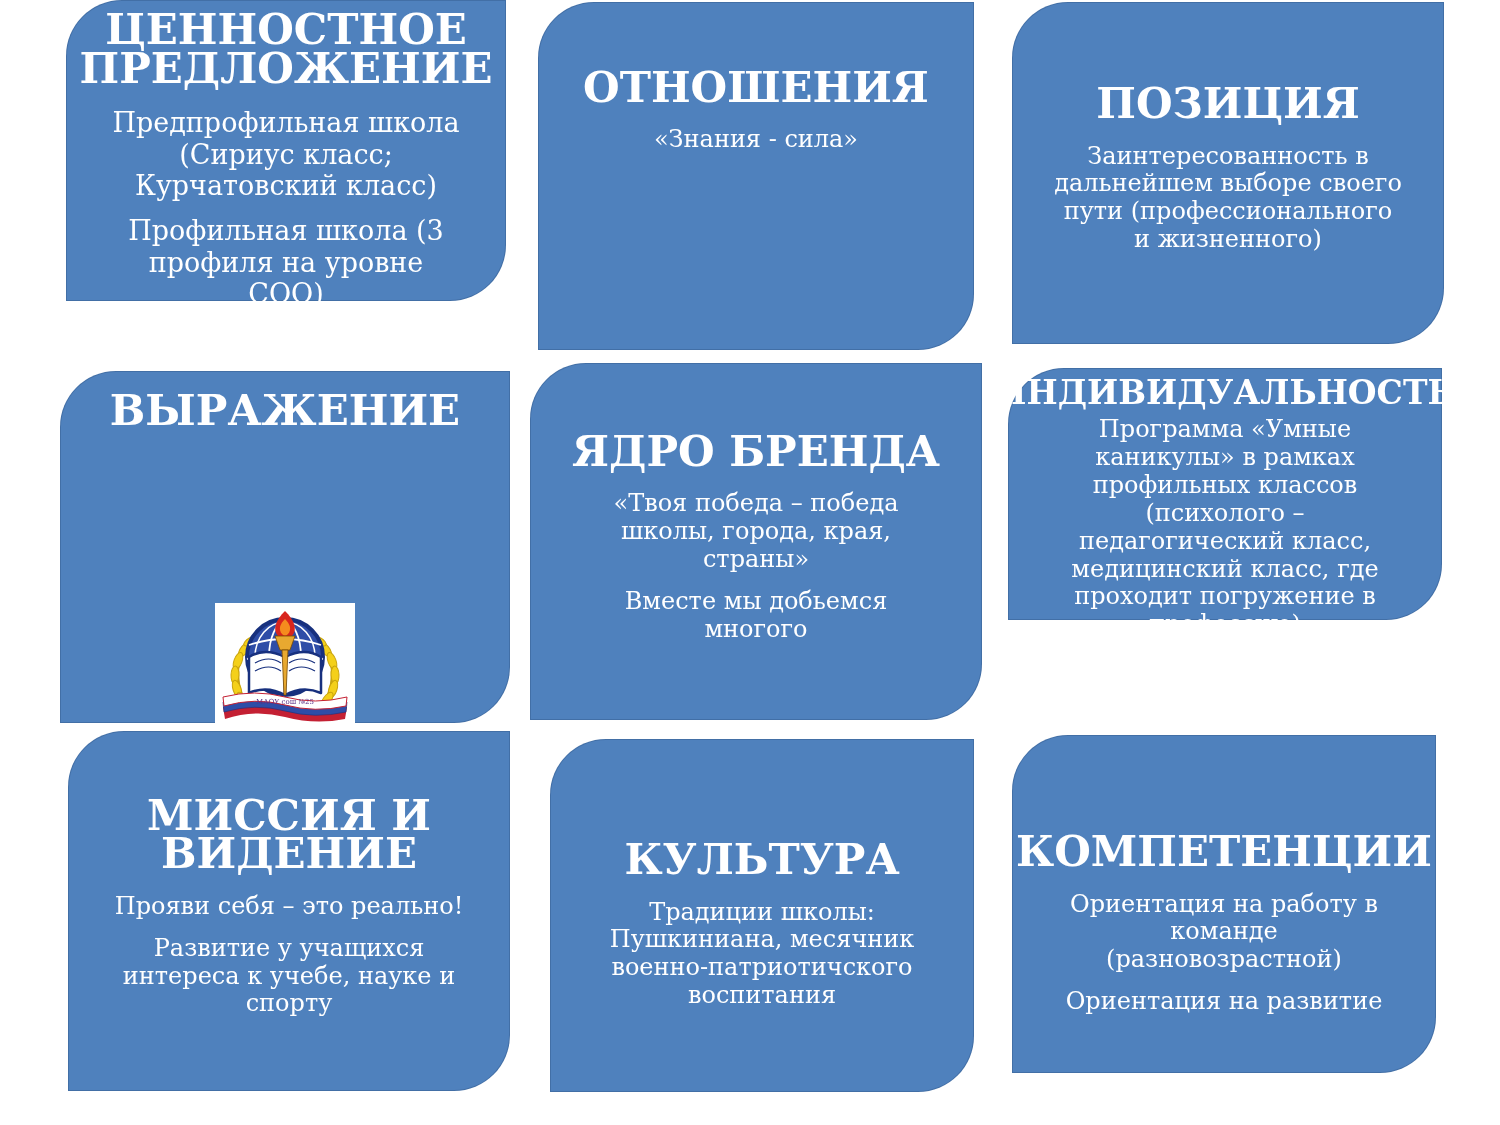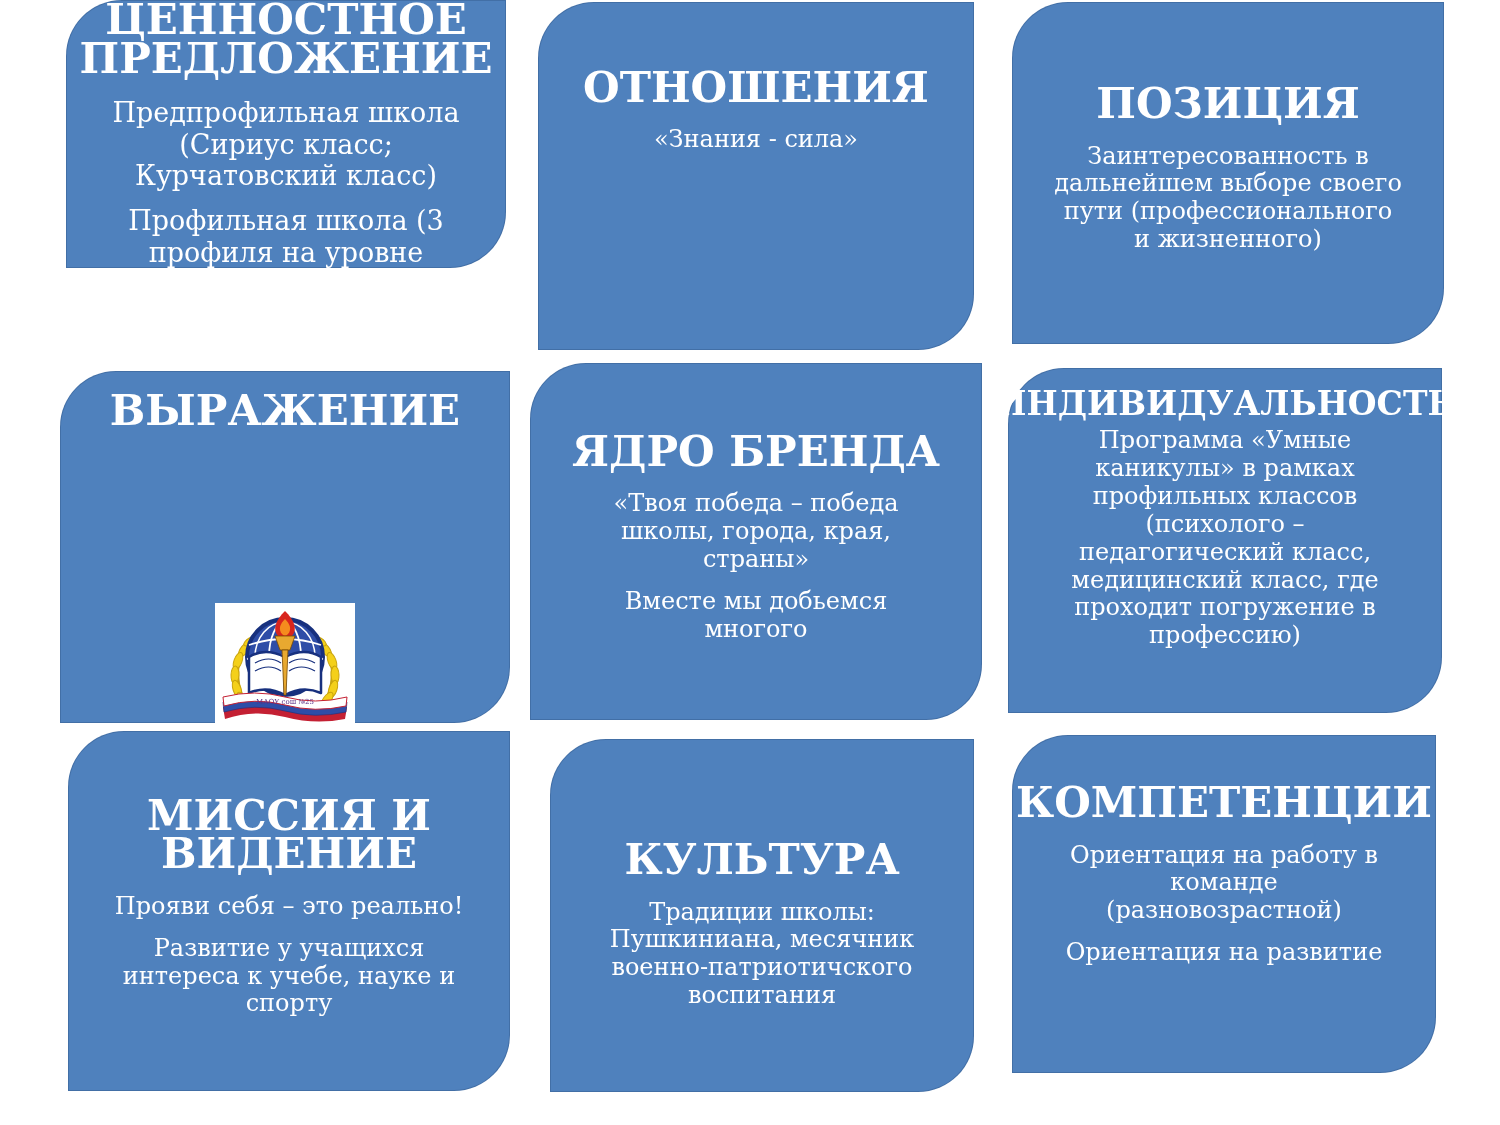--- a/index.html
+++ b/index.html
@@ -5,40 +5,40 @@
   html,body{margin:0;padding:0;background:#ffffff;}
   .canvas{position:relative;width:1500px;height:1125px;background:#ffffff;overflow:hidden;
           font-family:"DejaVu Serif",serif;}
   .card{position:absolute;background:#4F81BD;color:#ffffff;box-sizing:border-box;
         border-radius:56px 0 56px 0;border:1px solid rgba(42,76,122,0.35);
         display:flex;flex-direction:column;align-items:center;text-align:center;}
   .card h2{font-family:"DejaVu Serif",serif;font-weight:bold;font-size:42px;line-height:0.92;
            margin:0 0 12px 0;padding:0 6px;}
   .card p{font-size:24px;line-height:1.16;margin:7px auto;padding:0;}
   
-  .c1{left:66px;top:0;width:440px;height:268px;justify-content:flex-start;}
+  .c1{left:66px;top:0;width:440px;height:301px;justify-content:flex-start;padding-top:10px;}
   .c1 p{font-size:27px;max-width:354px;}
   .c2{left:538px;top:2px;width:436px;height:348px;justify-content:center;padding-bottom:122px;}
   .c2 p{max-width:400px;}
   .c3{left:1012px;top:2px;width:432px;height:342px;justify-content:center;}
   .c3 p{max-width:348px;}
   
   .c4{left:60px;top:371px;width:450px;height:352px;justify-content:flex-start;padding-top:20px;position:absolute;}
   .c4 p{max-width:330px;}
   .c5{left:530px;top:363px;width:452px;height:357px;justify-content:center;}
   .c5 p{max-width:330px;}
-  .c6{left:1008px;top:368px;width:434px;height:345px;justify-content:flex-start;padding-top:20px;}
+  .c6{left:1008px;top:368px;width:434px;height:252px;justify-content:flex-start;padding-top:9px;}
   .c6 h2{font-size:33px;white-space:nowrap;margin-bottom:6px;}
   .c6 p{max-width:330px;margin-top:2px;}
   
   .c7{left:68px;top:731px;width:442px;height:360px;justify-content:center;}
   .c7 p{max-width:380px;}
   .c8{left:550px;top:739px;width:424px;height:353px;justify-content:center;padding-top:27px;}
   .c8 p{max-width:340px;}
-  .c9{left:1012px;top:735px;width:424px;height:338px;justify-content:flex-start;padding-top:48px;}
+  .c9{left:1012px;top:735px;width:424px;height:338px;justify-content:center;padding-top:48px;}
   .c9 p{max-width:340px;}
   .logo{position:absolute;bottom:-4px;left:50%;transform:translateX(-50%);
         width:140px;height:123px;background:#ffffff;}
   .logo svg{display:block;width:100%;height:100%;}
 </style>
 </head>
 <body>
 
 <div class="canvas">
 

